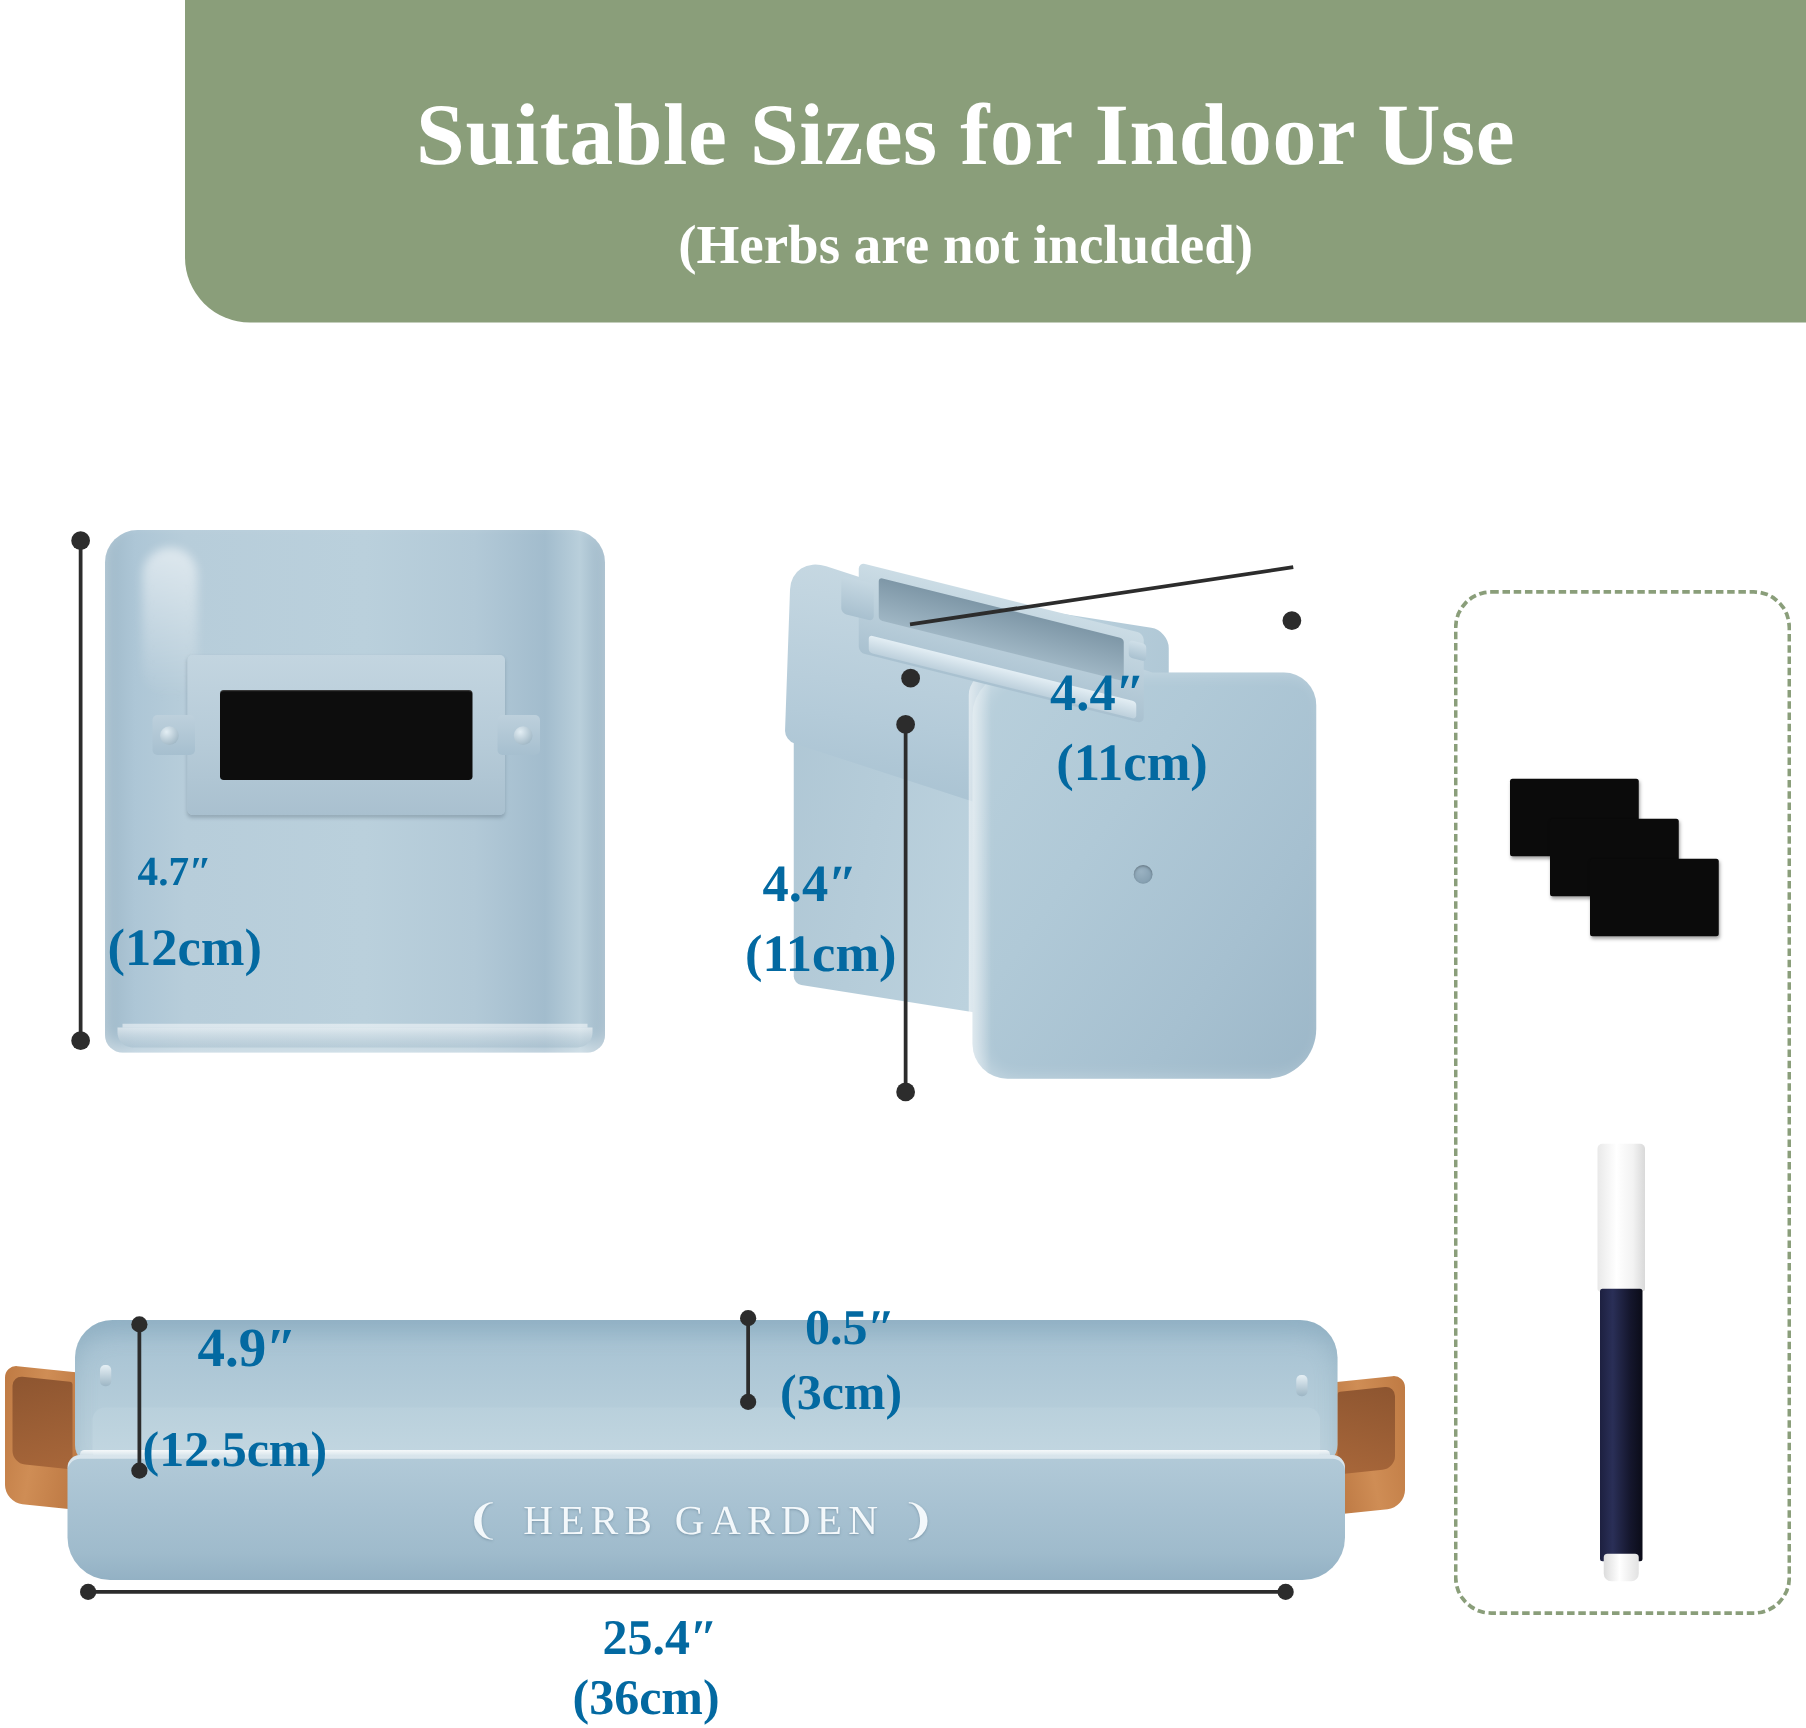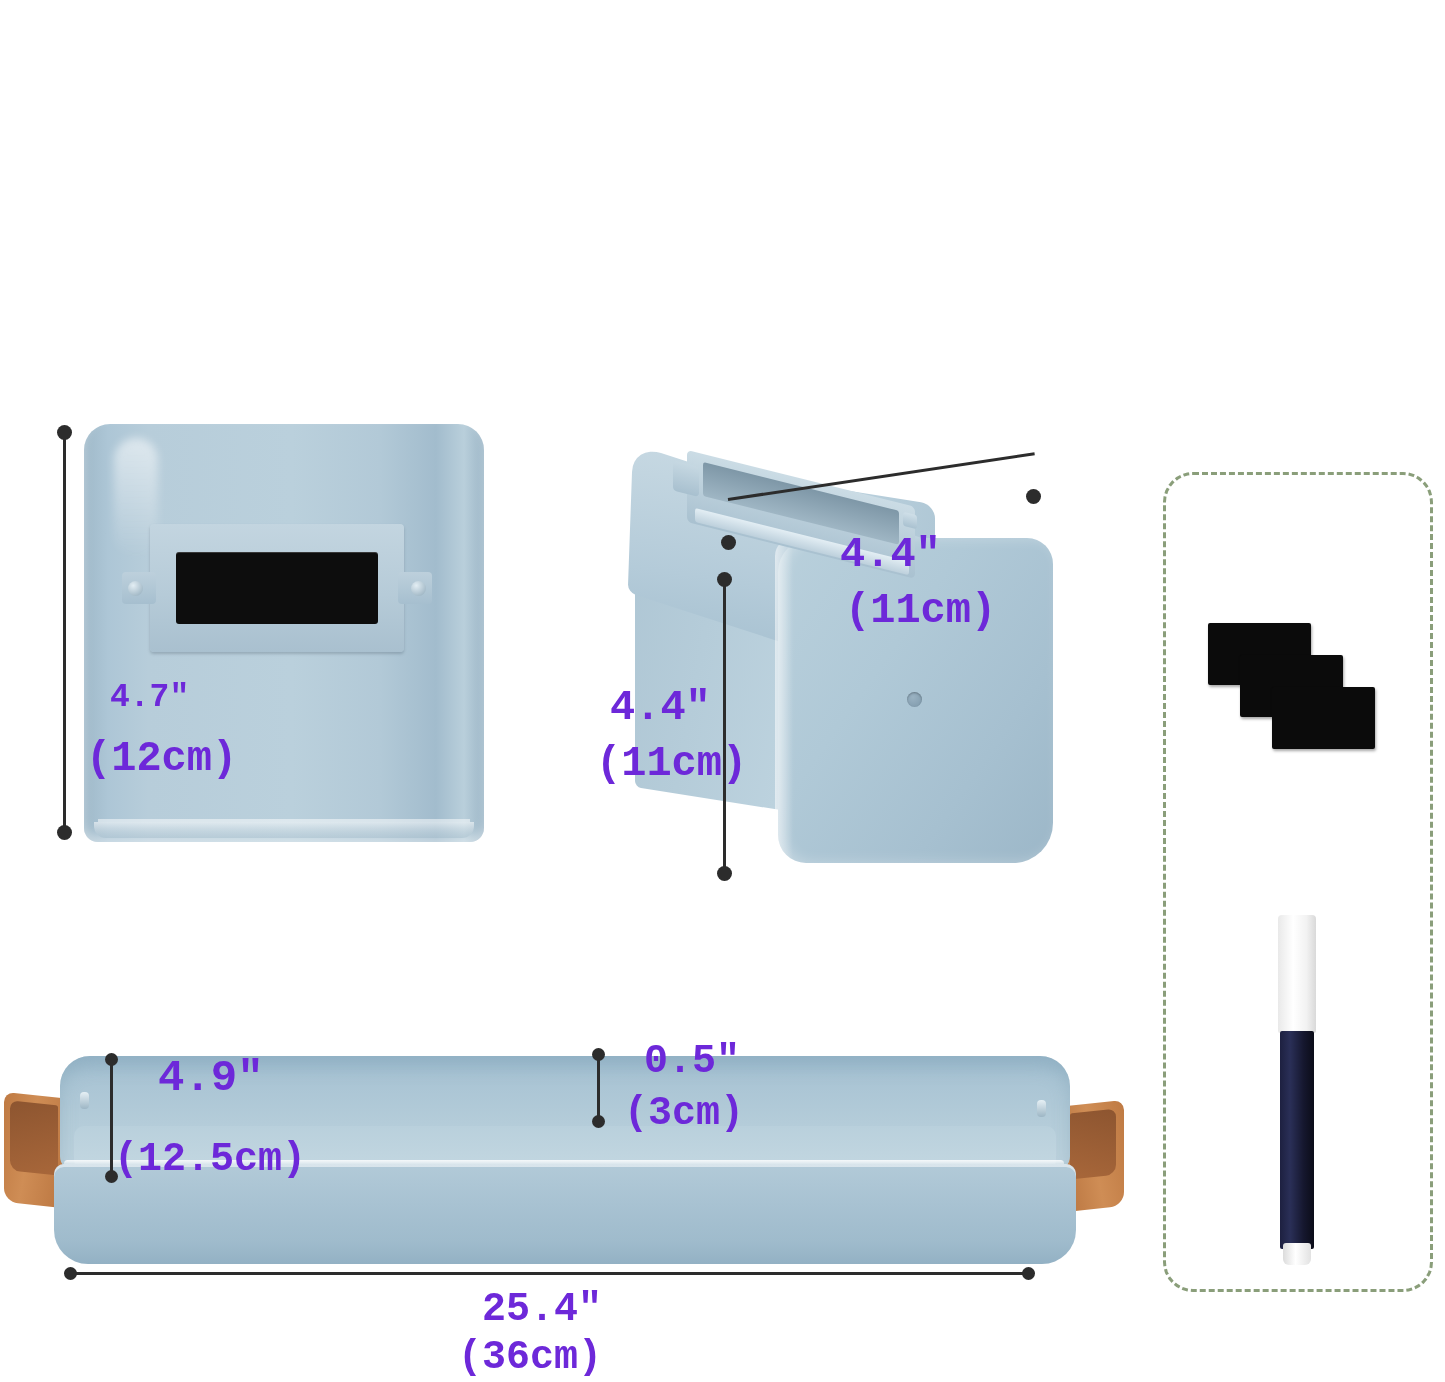--- a/index.html
+++ b/index.html
@@ -36,23 +36,22 @@
     line-height:1;
     white-space:nowrap;
   }
 
   
   .dim-line-v{position:absolute;width:3px;background:#2c2c2c;}
   .dim-line-h{position:absolute;height:3px;background:#2c2c2c;}
   .dim-dot{position:absolute;width:15px;height:15px;border-radius:50%;background:#2c2c2c;}
   .dim-dot.sm{width:13px;height:13px;}
   .dim-text{
-    position:absolute;color:#6d28d9;font-weight:700;line-height:1.12;
+    position:absolute;color:#0369a1;font-weight:700;line-height:1.12;
     white-space:nowrap;
-    font-family:Liberation Mono, monospace;
   }
 
   
   #planter-front{
     position:absolute;left:84px;top:424px;width:400px;height:418px;
   }
   #planter-front-body{
     position:absolute;inset:0;
     border-radius:26px 26px 14px 14px;
     background:
@@ -268,20 +267,24 @@
     position:absolute;left:7px;bottom:0;width:28px;height:22px;
     background:linear-gradient(90deg,#dcdcdc,#ffffff 45%,#e2e2e2);
     border-radius:3px 3px 6px 6px;
   }
 </style>
 </head>
 <body>
 
 <div class="stage">
 
+  <div id="header-banner">
+    <div id="header-title">Suitable Sizes for Indoor Use</div>
+    <div id="header-subtitle">(Herbs are not included)</div>
+  </div>
 
   <div id="planter-front">
     <div id="planter-front-body"></div>
     <div id="planter-front-gloss"></div>
     <div id="planter-front-lipline"></div>
     <div id="planter-front-rim"></div>
 
     <div id="label-holder-front">
       <div id="label-frame-front"></div>
       <div id="label-card-front"></div>
@@ -335,20 +338,21 @@
     <div id="tray-handle-right">
       <div id="tray-handle-right-in"></div>
     </div>
     <div id="tray-inner">
       <div id="tray-inner-floor"></div>
     </div>
     <div id="tray-front-hilite"></div>
     <div id="tray-front"></div>
     <span class="tray-screw" style="left:62px;top:62px;"></span>
     <span class="tray-screw" style="right:62px;top:70px;"></span>
+    <div id="tray-brand">❨ HERB GARDEN ❩</div>
   </div>
 
   <div class="dim-line-v" style="left:110px;top:1058px;height:118px;"></div>
   <div class="dim-dot sm" style="left:105px;top:1053px;"></div>
   <div class="dim-dot sm" style="left:105px;top:1170px;"></div>
   <div class="dim-text" style="left:158px;top:1054px;font-size:44px;">4.9″</div>
   <div class="dim-text" style="left:114px;top:1106px;font-size:40px;margin-top:32px;">(12.5cm)</div>
 
   <div class="dim-line-v" style="left:597px;top:1053px;height:68px;"></div>
   <div class="dim-dot sm" style="left:592px;top:1048px;"></div>

